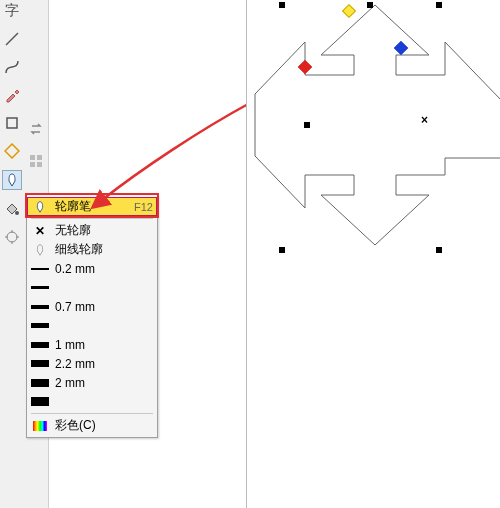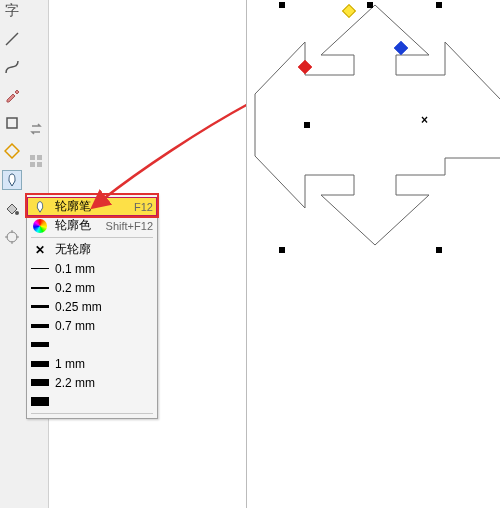--- a/index.html
+++ b/index.html
@@ -103,49 +103,43 @@
   <div class="flyout" id="flyout">
       <div class="mi hl">
         <span class="ico">
           <svg width="14" height="14" viewBox="0 0 16 16">
             <path d="M8 2 C5 2 5 6 5 9 L8 14 L11 9 C11 6 11 2 8 2 Z" fill="#fff" stroke="#357"></path>
           </svg>
         </span>
         <span class="lbl">轮廓笔</span>
         <span class="sc">F12</span>
       </div>
-      <div class="mi">
-        <span class="ico">
-          <div class="cwheel"></div>
-        </span>
-        <span class="lbl">轮廓色</span>
-        <span class="sc">Shift+F12</span>
-      </div>
       <div class="sep"></div>
       <div class="mi">
         <span class="ico" style="font-weight: bold;">✕</span>
         <span class="lbl">无轮廓</span>
       </div>
       <div class="mi">
         <span class="ico">
-          <span class="sw" style="height: 1px;"></span>
-        </span>
-        <span class="lbl">0.1 mm</span>
+          <svg width="14" height="14" viewBox="0 0 16 16">
+            <path d="M8 2 C5 2 5 6 5 9 L8 14 L11 9 C11 6 11 2 8 2 Z" fill="none" stroke="#888" stroke-width="0.8"></path>
+          </svg>
+        </span>
+        <span class="lbl">细线轮廓</span>
       </div>
       <div class="mi">
         <span class="ico">
           <span class="sw" style="height: 2px;"></span>
         </span>
         <span class="lbl">0.2 mm</span>
       </div>
       <div class="mi">
         <span class="ico">
           <span class="sw" style="height: 3px;"></span>
         </span>
-        <span class="lbl">0.25 mm</span>
       </div>
       <div class="mi">
         <span class="ico">
           <span class="sw" style="height: 4px;"></span>
         </span>
         <span class="lbl">0.7 mm</span>
       </div>
       <div class="mi">
         <span class="ico">
           <span class="sw" style="height: 5px;"></span>
@@ -158,24 +152,36 @@
         <span class="lbl">1 mm</span>
       </div>
       <div class="mi">
         <span class="ico">
           <span class="sw" style="height: 7px;"></span>
         </span>
         <span class="lbl">2.2 mm</span>
       </div>
       <div class="mi">
         <span class="ico">
+          <span class="sw" style="height: 8px;"></span>
+        </span>
+        <span class="lbl">2 mm</span>
+      </div>
+      <div class="mi">
+        <span class="ico">
           <span class="sw" style="height: 9px;"></span>
         </span>
       </div>
       <div class="sep"></div>
+      <div class="mi">
+        <span class="ico">
+          <div class="rainbow"></div>
+        </span>
+        <span class="lbl">彩色(C)</span>
+      </div>
     </div>
 
   <div class="redbox" style="left:25px;top:193px;width:130px;height:21px"></div>
 
   <svg class="arrow" style="left:90px;top:100px;width:170px;height:110px" viewBox="0 0 170 110">
     <defs>
         <marker id="ah" markerWidth="8" markerHeight="8" refX="2" refY="4" orient="auto">
           <path d="M0 0 L8 4 L0 8 Z" fill="#e03030"></path>
         </marker>
       </defs>

